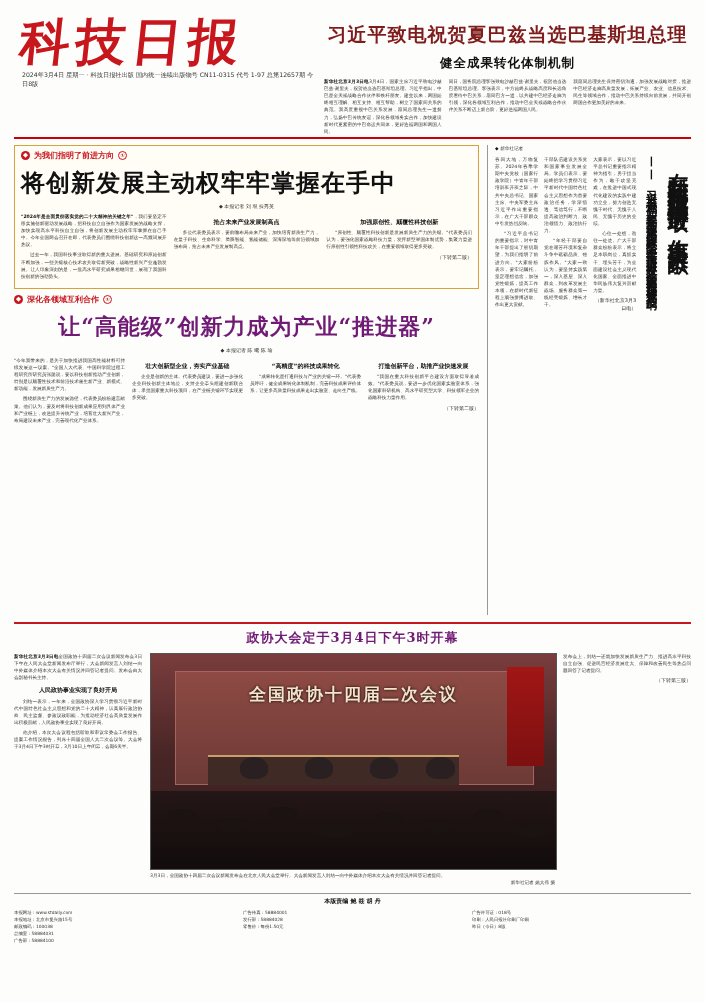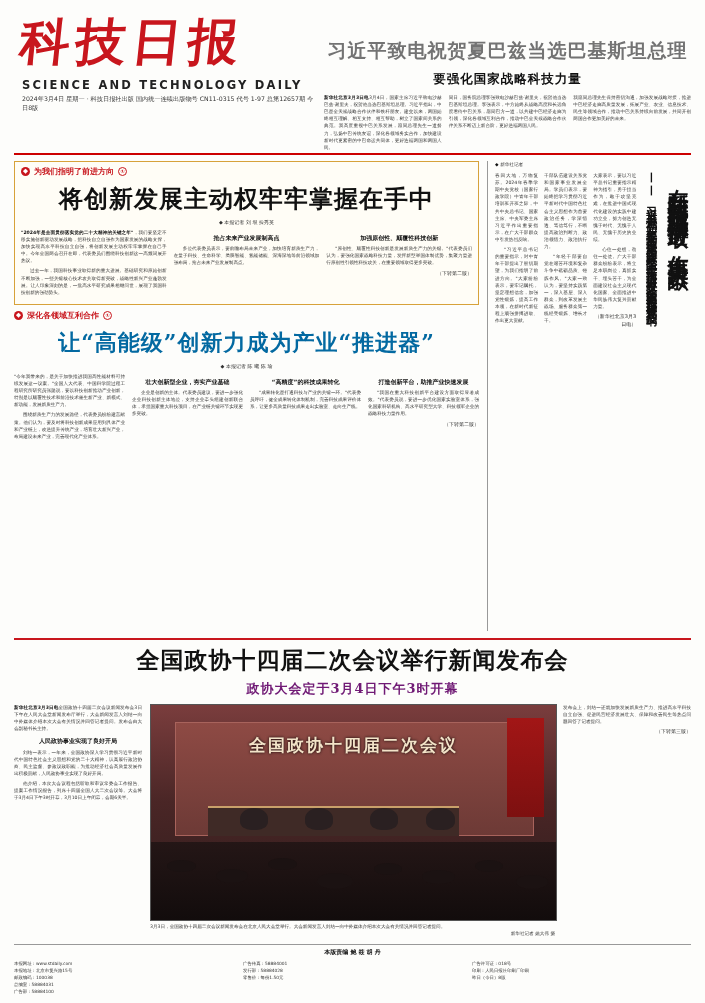--- a/index.html
+++ b/index.html
@@ -21,21 +21,21 @@
     line-height:1.12;margin:4px 0 0 6px;
     transform:skewX(-6deg);
   }
   .logo-en{
     font-size:11.5px;letter-spacing:2.2px;color:#222;margin:8px 0 2px 8px;font-weight:600;
   }
   .logo-meta{font-size:6.2px;color:#333;margin-left:8px;line-height:1.5;}
   .head-right{flex:1;padding-left:10px;}
   .head-title{
     font-family:"DejaVu Serif","Liberation Serif",serif;
-    font-size:19px;font-weight:bold;letter-spacing:1px;text-align:center;margin-top:28px;color:#737373;
+    font-size:19px;font-weight:bold;letter-spacing:1px;text-align:center;margin-top:12px;color:#7f1d1d;
   }
   .head-sub{
     font-family:"DejaVu Serif","Liberation Serif",serif;
     font-size:12.5px;font-weight:bold;text-align:center;margin-top:7px;color:#111;letter-spacing:1px;
   }
   .head-cols{display:flex;gap:7px;margin-top:6px;}
   .head-cols .col{flex:1;font-size:4.6px;line-height:1.55;color:#333;text-align:justify;}
   .head-cols .col .lead{font-weight:bold;color:#111;}
 
   
@@ -54,25 +54,25 @@
   .coltag .dot{
     display:inline-block;width:9px;height:9px;border-radius:50%;
     background:#c8161d;color:#fff;font-size:6.5px;line-height:9px;text-align:center;font-weight:bold;
   }
   .coltag .num{
     display:inline-block;width:7px;height:7px;border-radius:50%;border:1px solid #c8161d;
     font-size:5px;line-height:7px;text-align:center;color:#c8161d;
   }
   .headline1{
     font-family:Liberation Mono, monospace;
-    font-size:24px;font-weight:bold;text-align:center;color:#111;letter-spacing:1px;margin:6px 0 4px;
+    font-size:24px;font-weight:bold;color:#111;letter-spacing:1px;margin:6px 0 4px;
   }
   .headline2{
     font-family:"DejaVu Serif","Liberation Serif",serif;
-    font-size:22px;font-weight:bold;text-align:center;color:#0369a1;letter-spacing:1px;margin:7px 0 5px;
+    font-size:22px;font-weight:bold;text-align:center;color:#701a75;letter-spacing:1px;margin:7px 0 5px;
   }
   .byline{font-size:5px;text-align:center;color:#333;margin-bottom:4px;}
   .boxed{border:1px solid #d7a23a;padding:4px 6px 5px;background:#fffdf6;}
   .subhead{font-size:6px;font-weight:bold;color:#111;text-align:center;margin:4px 0 3px;}
   .three{display:flex;gap:7px;}
   .three>div{flex:1;}
   .contd{font-size:5px;text-align:right;color:#333;margin-top:2px;}
 
   
   .vert-wrap{display:flex;flex-direction:row-reverse;gap:6px;height:468px;}
@@ -127,26 +127,25 @@
   .footer-cols>div{flex:1;}
 </style>
 </head>
 <body>
 
 <div class="page">
 
   <div class="masthead">
     <div class="logo-block">
       <div class="logo-cn">科技日报</div>
-      <div class="logo-en">SCIENCE AND TECHNOLOGY DAILY</div>
       <div class="logo-meta">2024年3月4日 星期一 · 科技日报社出版 国内统一连续出版物号 CN11-0315 代号 1-97 总第12657期 今日8版</div>
     </div>
     <div class="head-right">
       <div class="head-title">习近平致电祝贺夏巴兹当选巴基斯坦总理</div>
-      <div class="head-sub">要强化国家战略科技力量</div>
+      <div class="head-sub">健全成果转化体制机制</div>
       <div class="head-cols">
         <div class="col"><span class="lead">新华社北京3月3日电</span><span>3月4日，国家主席习近平致电沙赫巴兹·谢里夫，祝贺他当选巴基斯坦总理。习近平指出，中巴是全天候战略合作伙伴和铁杆朋友。建交以来，两国始终相互理解、相互支持、相互帮助，树立了国家间关系的典范。我高度重视中巴关系发展，愿同总理先生一道努力，弘扬中巴传统友谊，深化各领域务实合作，加快建设新时代更紧密的中巴命运共同体，更好造福两国和两国人民。</span></div>
         <div class="col"><span>同日，国务院总理李强致电沙赫巴兹·谢里夫，祝贺他当选巴基斯坦总理。李强表示，中方始终从战略高度和长远角度看待中巴关系，愿同巴方一道，以共建中巴经济走廊为引领，深化各领域互利合作，推动中巴全天候战略合作伙伴关系不断迈上新台阶，更好造福两国人民。</span></div>
         <div class="col"><span>我愿同总理先生保持密切沟通，加强发展战略对接，推进中巴经济走廊高质量发展，拓展产业、农业、信息技术、民生等领域合作，推动中巴关系持续向前发展，共同开创两国合作更加美好的未来。</span></div>
       </div>
     </div>
   </div>
 
   <div class="body-wrap">
 
@@ -228,21 +227,20 @@
             <p class="noind"><span>大家表示，要以习近平总书记重要指示精神为指引，勇于担当作为，敢于攻坚克难，在推进中国式现代化建设的实践中建功立业，努力创造无愧于时代、无愧于人民、无愧于历史的业绩。</span></p>
             <p><span>心往一处想，劲往一处使。广大干部群众纷纷表示，将立足本职岗位，真抓实干、埋头苦干，为全面建设社会主义现代化国家、全面推进中华民族伟大复兴贡献力量。</span></p>
             <div class="contd">（新华社北京3月3日电）</div>
           </div>
         </div>
       </div>
     </div>
   </div>
 
   <div class="divider"></div>
-  <div class="big-headline">全国政协十四届二次会议举行新闻发布会</div>
   <div class="big-sub">政协大会定于3月4日下午3时开幕</div>
 
   <div class="bottom-wrap">
     <div class="bcol tiny">
       <p class="noind"><span class="lead">新华社北京3月3日电</span><span>全国政协十四届二次会议新闻发布会3日下午在人民大会堂新闻发布厅举行，大会新闻发言人刘结一向中外媒体介绍本次大会有关情况并回答记者提问。发布会由大会副秘书长主持。</span></p>
       <div class="subhead">人民政协事业实现了良好开局</div>
       <p><span>刘结一表示，一年来，全国政协深入学习贯彻习近平新时代中国特色社会主义思想和党的二十大精神，认真履行政治协商、民主监督、参政议政职能，为推动经济社会高质量发展作出积极贡献，人民政协事业实现了良好开局。</span></p>
       <p><span>他介绍，本次大会议程包括听取和审议常委会工作报告、提案工作情况报告，列席十四届全国人大二次会议等。大会将于3月4日下午3时开幕，3月10日上午闭幕，会期6天半。</span></p>
     </div>
 

